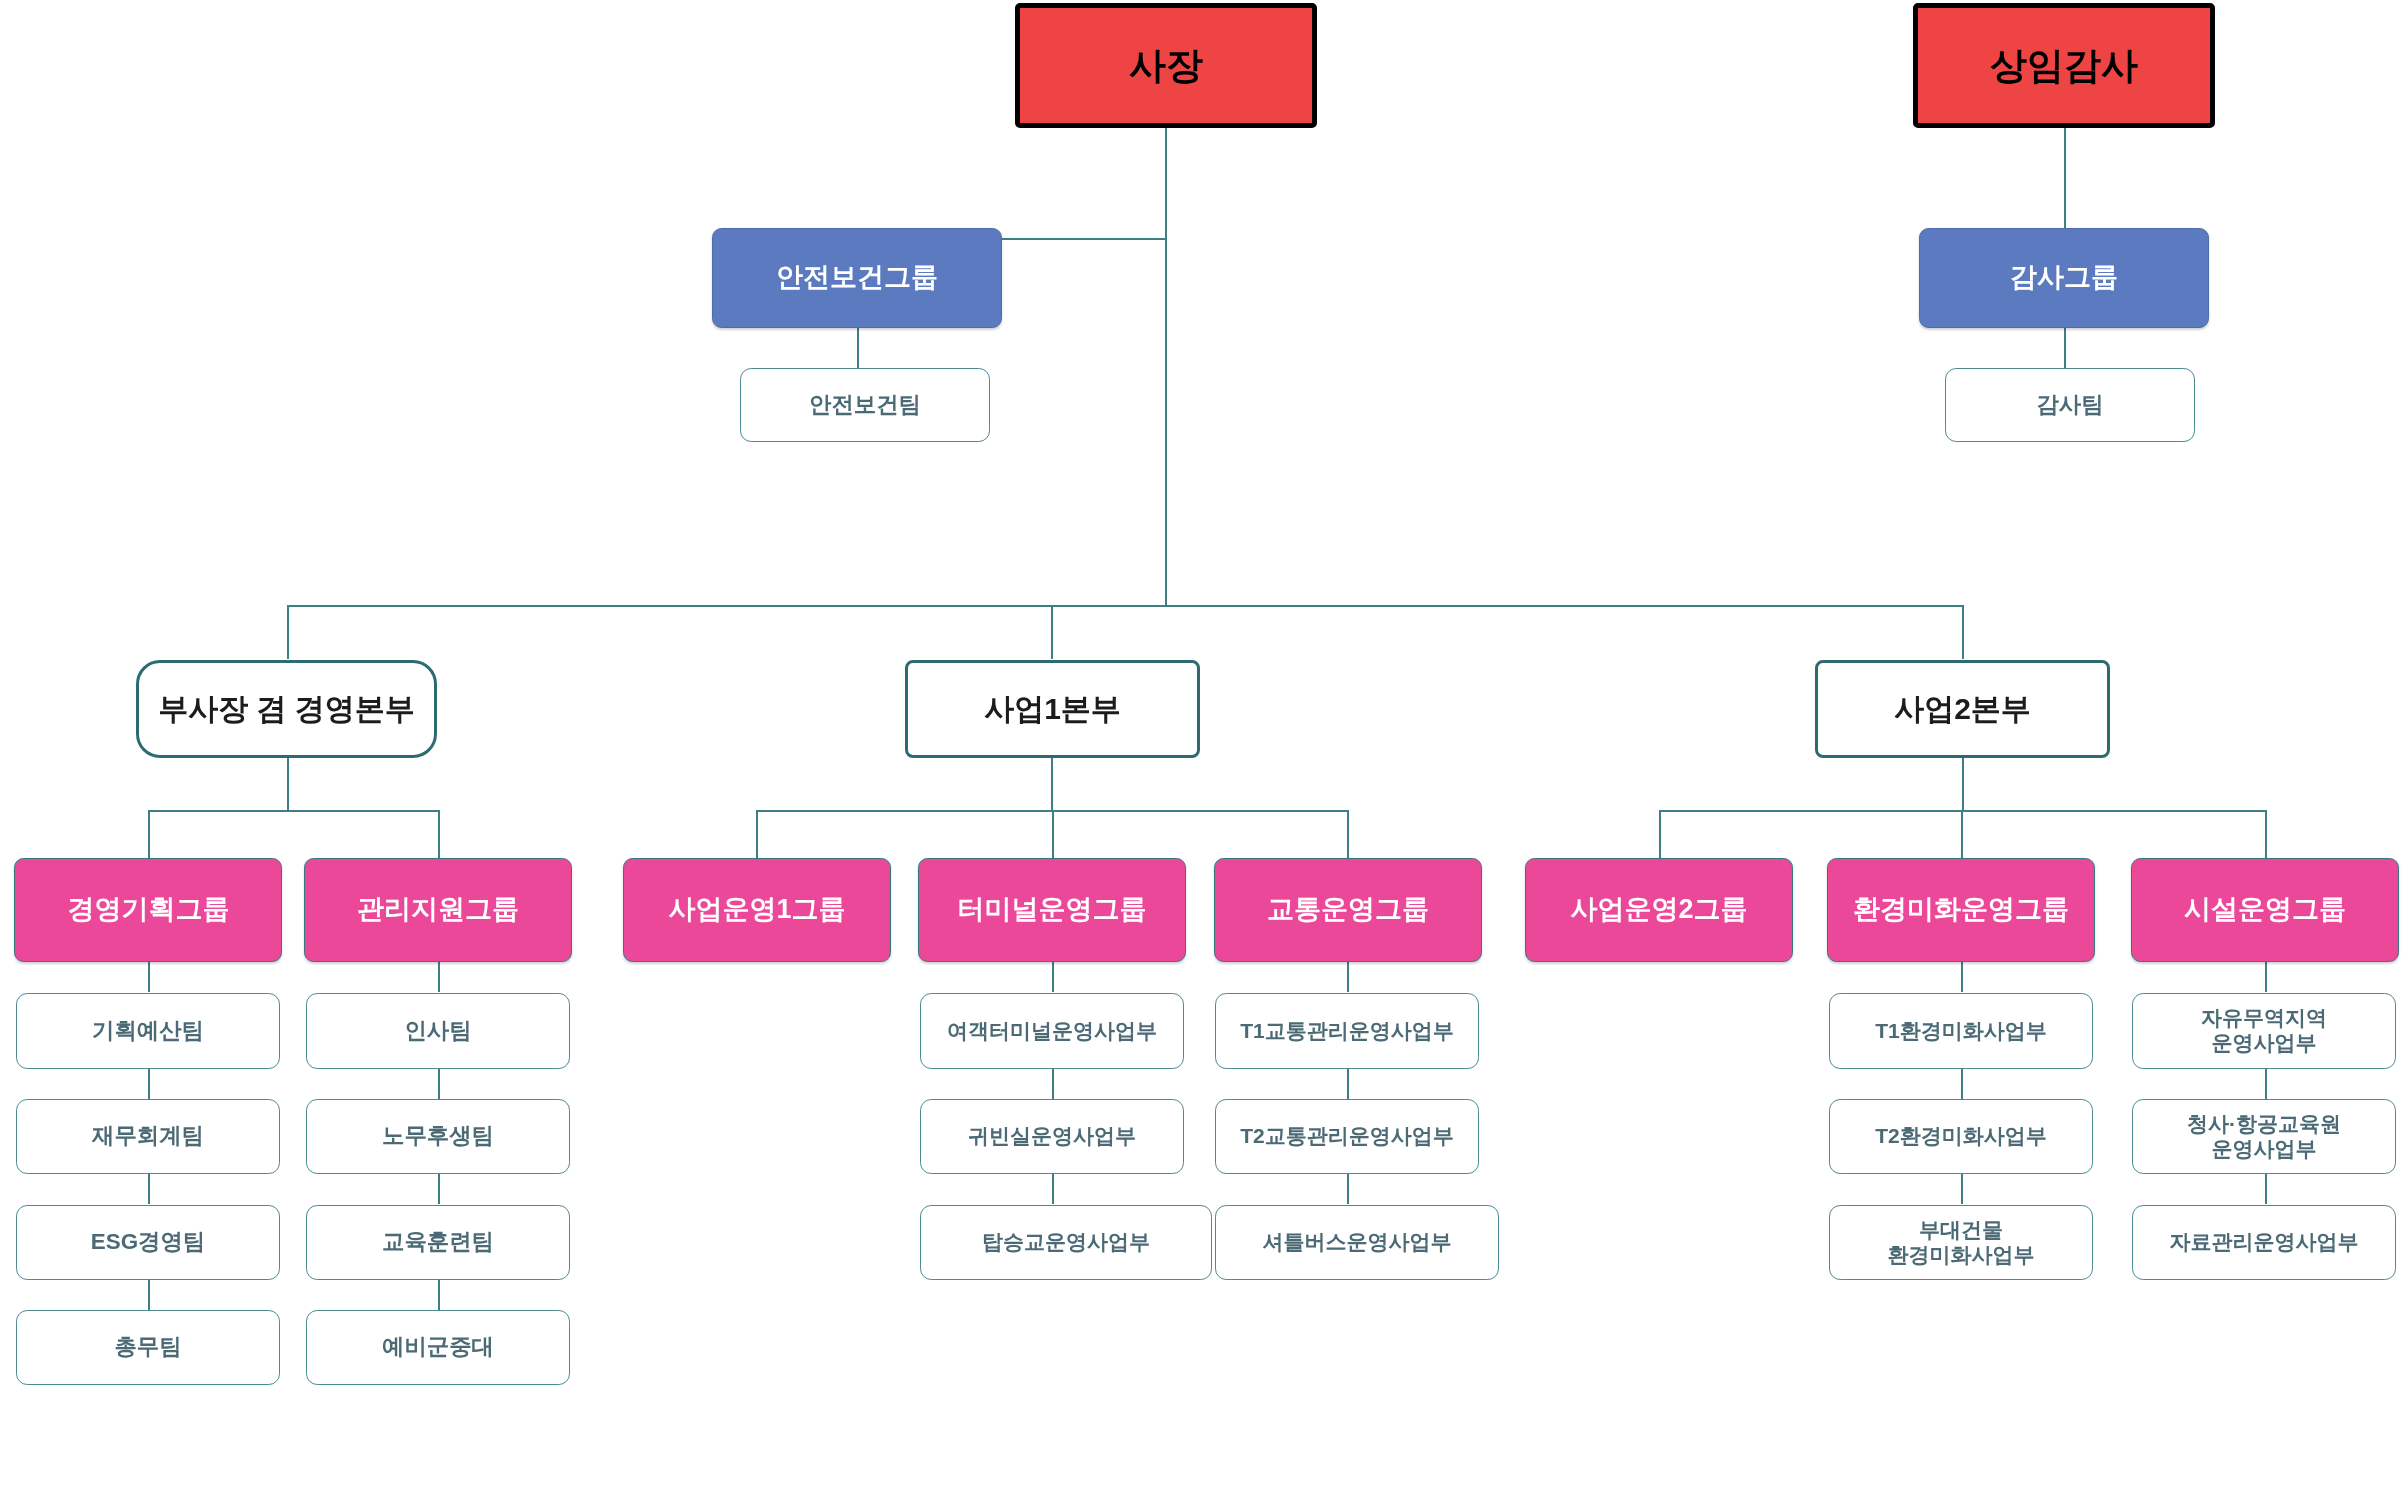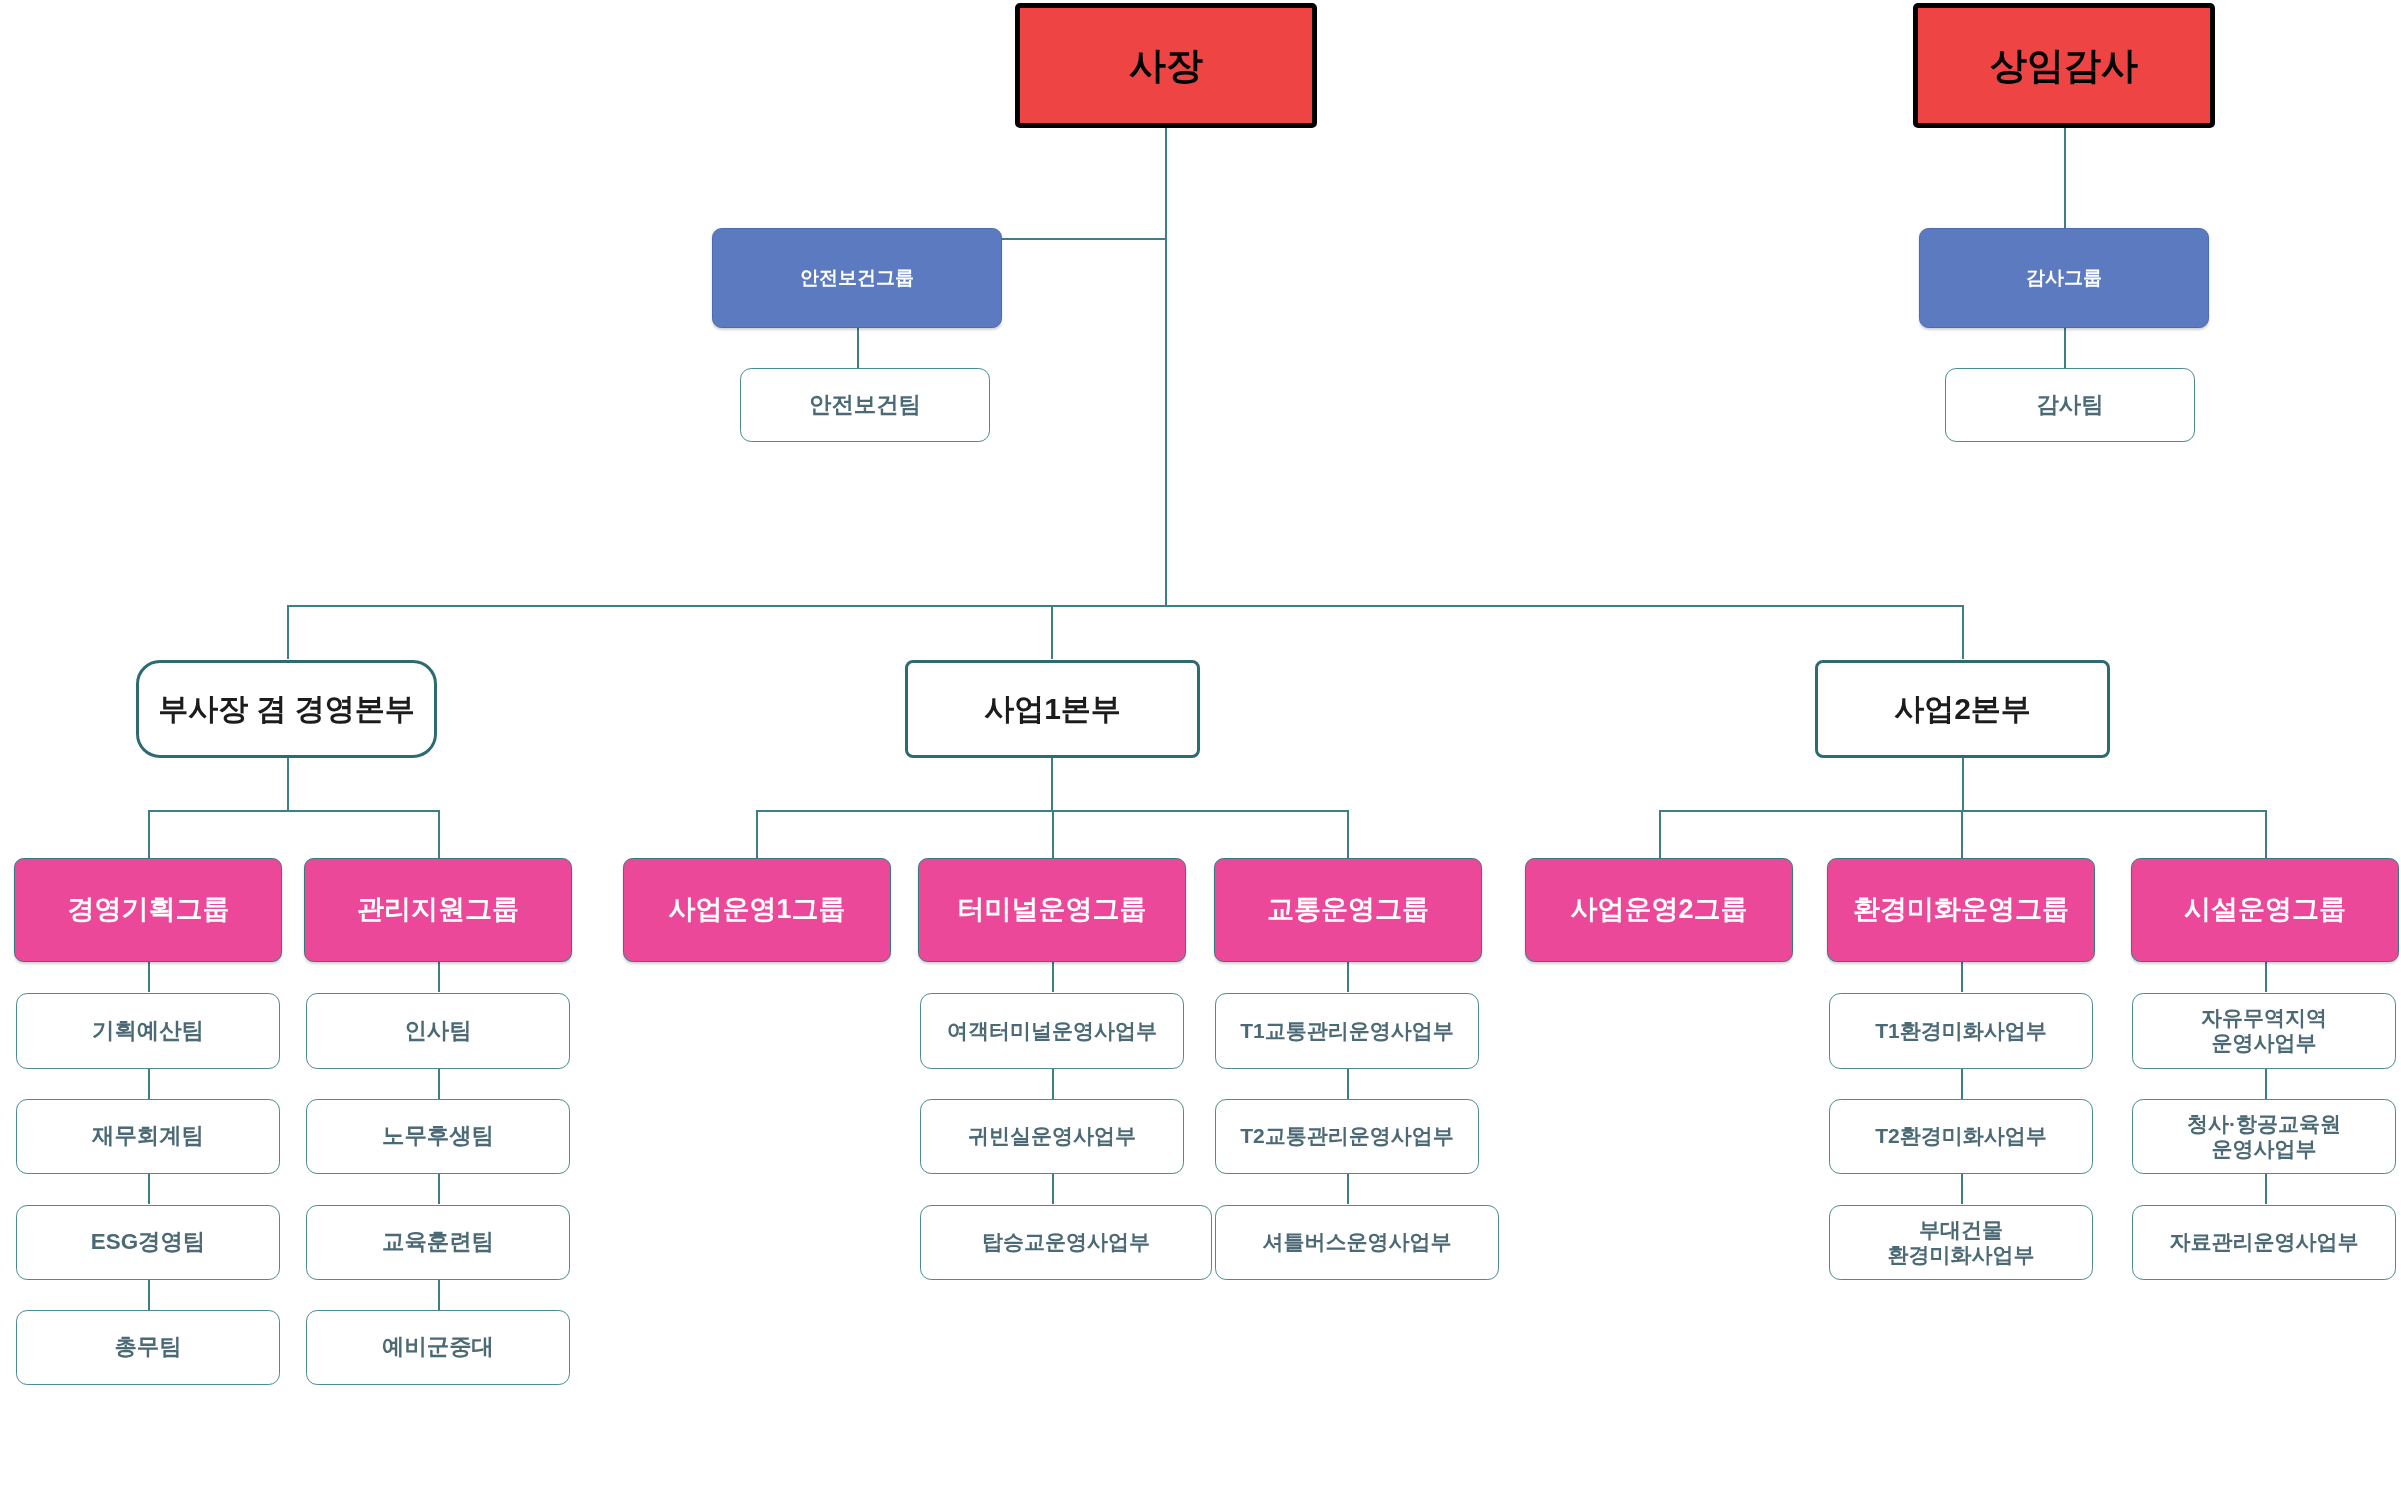--- a/index.html
+++ b/index.html
@@ -50,21 +50,21 @@
     border-radius: 5px;
   }
 
   
   .node.staff {
     background: #5b7ac0;
     border: 0.8px solid #4c6bb0;
     border-radius: 9.6px;
     color: #ffffff;
     font-weight: bold;
-    font-size: 19px;
+    font-size: 27px;
     box-shadow: 0 1.6px 2.4px rgba(0,0,0,0.18);
   }
 
   
   .node.hq {
     background: #ffffff;
     border: 3.2px solid #2d6b72;
     border-radius: 8px;
     color: #1c1c1c;
     font-weight: bold;

